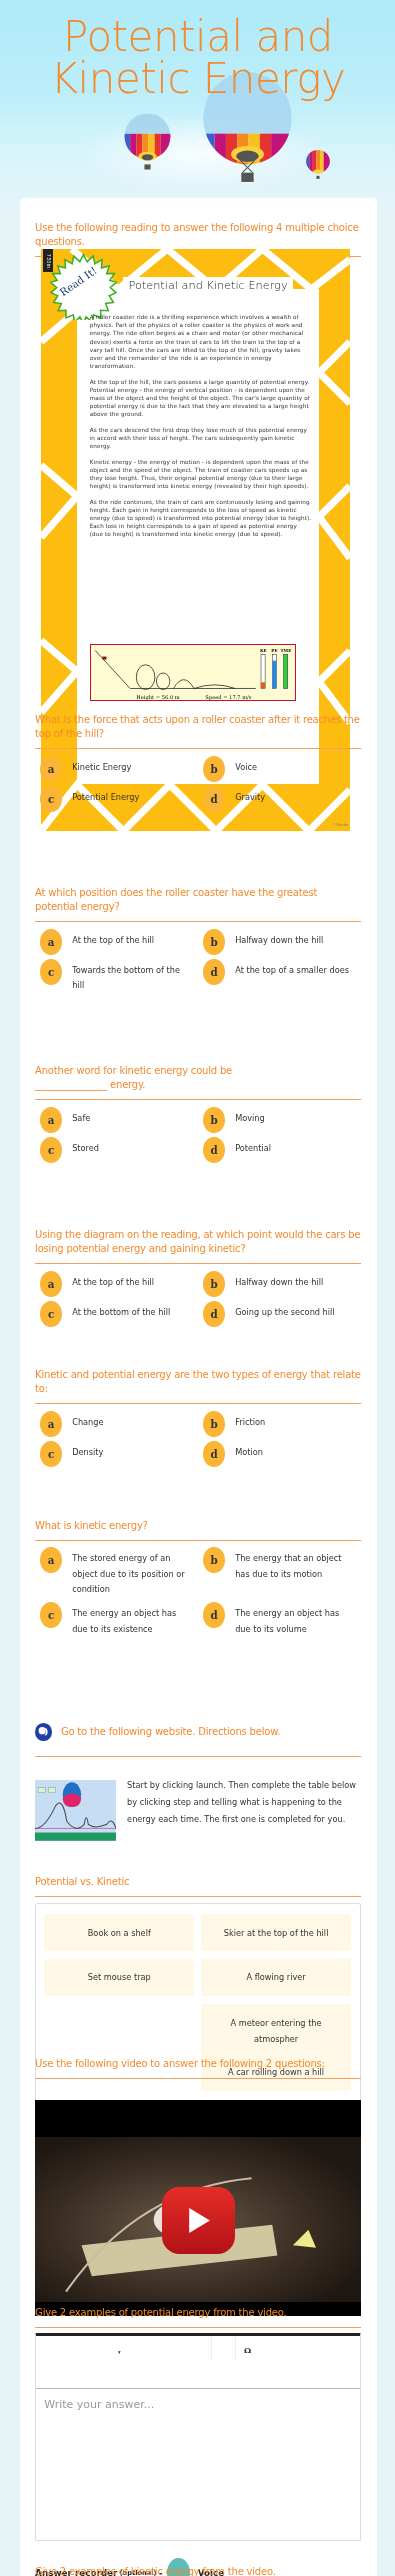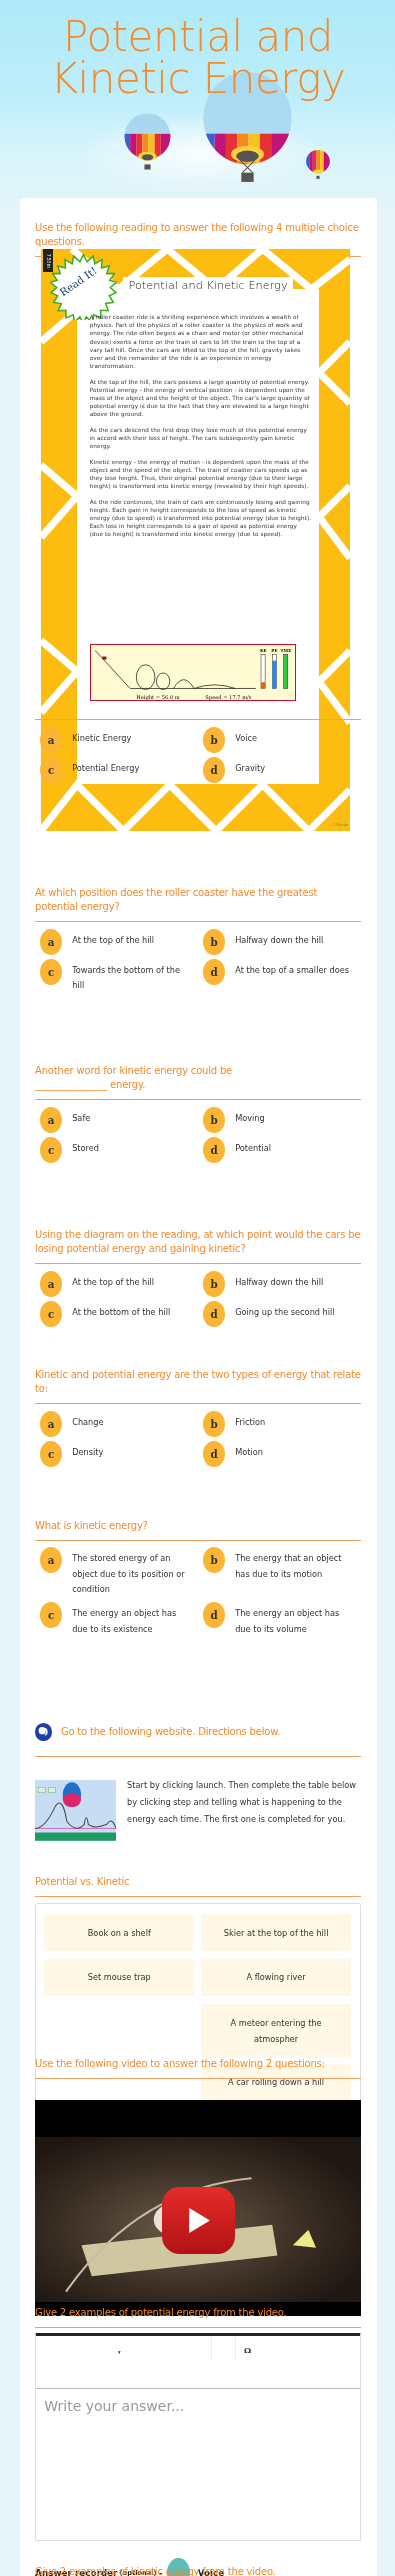--- a/index.html
+++ b/index.html
@@ -105,21 +105,21 @@
     background: linear-gradient(180deg, #e52d27 0%, #b31217 100%); display: flex; align-items: center; justify-content: center;
   }
   .editor { position: absolute; left: 0; width: 326px; border: 0.5px solid #ddd; border-top: 3.1px solid #222; border-radius: 1.5px; }
   .toolbar { height: 53px; position: relative; border-bottom: 0.5px solid #bbb; }
   .toolbar .caret { position: absolute; left: 82px; top: 13.4px; font-size: 5.2px; color: #333; }
   .toolbar .sep1 { position: absolute; left: 175px; top: 0; width: 0.5px; height: 25px; background: #eee; }
   .toolbar .sep2 { position: absolute; left: 199px; top: 0; width: 0.5px; height: 25px; background: #eee; }
   .toolbar .omega { position: absolute; left: 208px; top: 9.3px; font-size: 8.2px; font-weight: bold; font-family: "DejaVu Serif", serif; }
   .answer-area {
     width: 100%; height: 149px; border: none; resize: none; padding: 9.3px 8.2px;
-    font-size: 14px; color: #666; font-family: "DejaVu Sans", sans-serif; outline: none;
+    font-size: 11px; color: #666; font-family: "DejaVu Sans", sans-serif; outline: none;
   }
   .answer-area::placeholder { color: #999; }
   .recorder { position: absolute; left: 0; display: flex; align-items: center; font-family: "DejaVu Sans", sans-serif; }
   .rec-label { font-weight: bold; font-size: 8.8px; color: #222; }
   .rec-opt { font-weight: bold; font-size: 6.7px; color: #222; margin-left: 2.1px; }
   .rec-dash { font-weight: bold; font-size: 8.8px; margin-left: 2.1px; }
   .rec-btn { width: 23px; height: 30px; border-radius: 50%; background: #5bbcb8; margin-left: 4.1px; box-shadow: 0 1.5px 3.1px rgba(0,0,0,0.12); cursor: pointer; }
   .rec-voice { font-weight: bold; font-size: 8.8px; margin-left: 8.2px; color: #222; }
 </style>
 </head>
@@ -245,20 +245,21 @@
               <rect x="352" y="30" width="8" height="54" fill="#2d86e0"></rect>
             <rect x="374" y="18" width="8" height="66" fill="#2ecc40" stroke="#222"></rect>
           </svg>
         </div>
       </div>
       <div style="position:absolute;right:2.1px;bottom:4.1px;font-size:4.1px;color:#777">© Kesler</div>
     </div>
   </div>
 
   <div class="section" style="top:515px">
+    <div class="sec-title">What is the force that acts upon a roller coaster after it reaches the top of the hill?</div>
     <div class="sec-rule"></div>
     <div class="opt-row">
       <div class="opt">
           <div class="bubble">a</div>
           <div class="opt-label">Kinetic Energy</div>
         </div>
       <div class="opt">
           <div class="bubble">b</div>
           <div class="opt-label">Voice</div>
         </div>
@@ -457,21 +458,21 @@
 
   <div class="section" style="top:1677px">
     <div class="sec-title">Potential vs. Kinetic</div>
     <div class="sec-rule"></div>
     <div class="pv-box" style="top:28px;height:258px">
       <div class="pv-item" style="left:8.2px;top:10.3px;height:37px">Book on a shelf</div>
       <div class="pv-item" style="left:165px;top:10.3px;height:37px">Skier at the top of the hill</div>
       <div class="pv-item" style="left:8.2px;top:55px;height:37px">Set mouse trap</div>
       <div class="pv-item" style="left:165px;top:55px;height:37px">A flowing river</div>
       <div class="pv-item" style="left:165px;top:100px;height:54px">A meteor entering the atmospher</div>
-      <div class="pv-item" style="left:165px;top:160px;height:37px">A car rolling down a hill</div>
+      <div class="pv-item" style="left:165px;top:150px;height:37px">A car rolling down a hill</div>
       <div class="pv-item" style="left:8.2px;top:207px;height:37px">Pendulum at its highest point</div>
       <div class="pv-item" style="left:165px;top:207px;height:37px">Stretched out rubber band</div>
     </div>
 
     <div class="sort-box" style="top:304px">
       <div class="drop" style="left:3.1px;border-color:#f0b845"></div>
       <div class="drop" style="left:166px;border-color:#3a8fd8"></div>
       <div class="ribbon-wrap" style="left:14.4px">
         <svg width="134" height="44" style="position:absolute;left:0;top:0" viewBox="0 0 260 86">
           <polygon points="0,12 40,12 40,72 0,72 20,42" fill="#fcc77a"></polygon>

